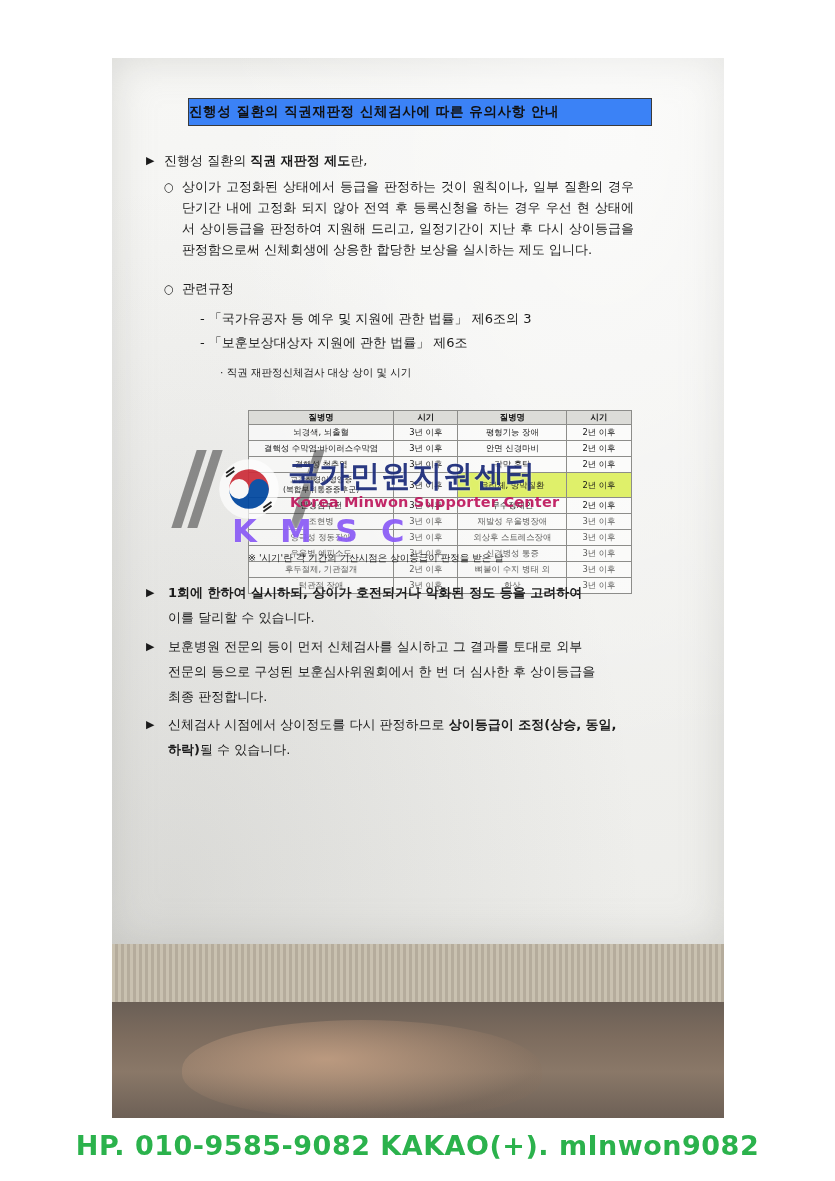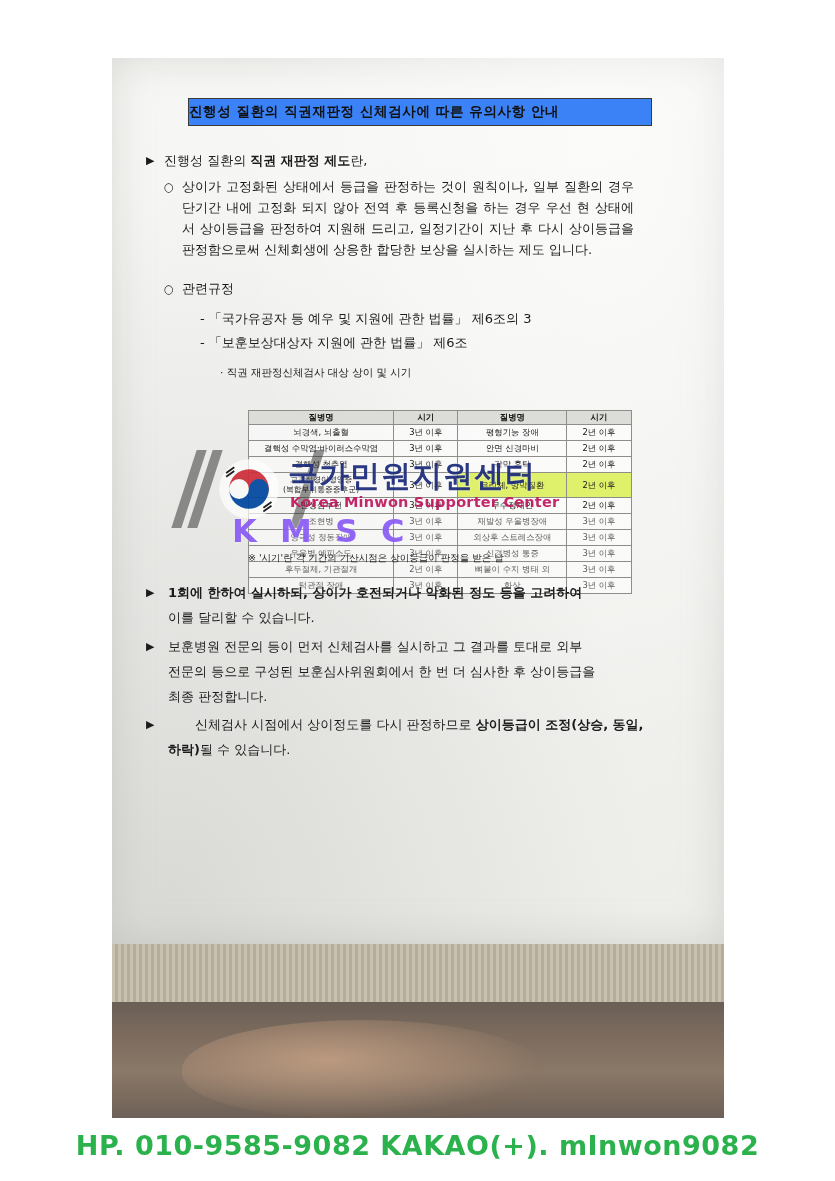--- a/index.html
+++ b/index.html
@@ -342,21 +342,21 @@
       <div class="bullet-tri" style="left:34px; top:528px;">▶</div>
       <div class="blk bold" style="left:56px; top:524px; width:470px;">1회에 한하여 실시하되, 상이가 호전되거나 악화된 정도 등을 고려하여</div>
       <div class="blk" style="left:56px; top:549px; width:470px;">이를 달리할 수 있습니다.</div>
 
       <div class="bullet-tri" style="left:34px; top:582px;">▶</div>
       <div class="blk" style="left:56px; top:578px; width:478px;">보훈병원 전문의 등이 먼저 신체검사를 실시하고 그 결과를 토대로 외부</div>
       <div class="blk" style="left:56px; top:603px; width:478px;">전문의 등으로 구성된 보훈심사위원회에서 한 번 더 심사한 후 상이등급을</div>
       <div class="blk" style="left:56px; top:628px; width:478px;">최종 판정합니다.</div>
 
       <div class="bullet-tri" style="left:34px; top:660px;">▶</div>
-      <div class="blk" style="left:56px; top:656px; width:478px;margin-left:27px;">
+      <div class="blk" style="left:56px; top:656px; width:478px;">
         <span>신체검사 시점에서 상이정도를 다시 판정하므로 </span><span class="bold">상이등급이 조정(상승, 동일,</span>
       </div>
       <div class="blk" style="left:56px; top:681px; width:478px;">
         <span class="bold">하락)</span><span>될 수 있습니다.</span>
       </div>
 
       <div id="wm">
         <div class="slash" style="left:0px;"></div>
         <div class="slash" style="left:16px;"></div>
         <div class="slash" style="left:118px;"></div>

